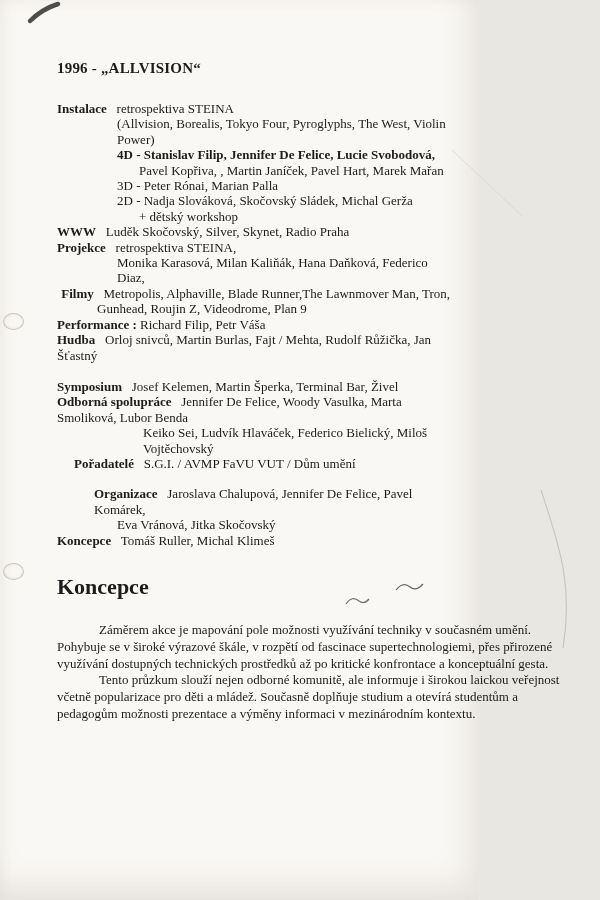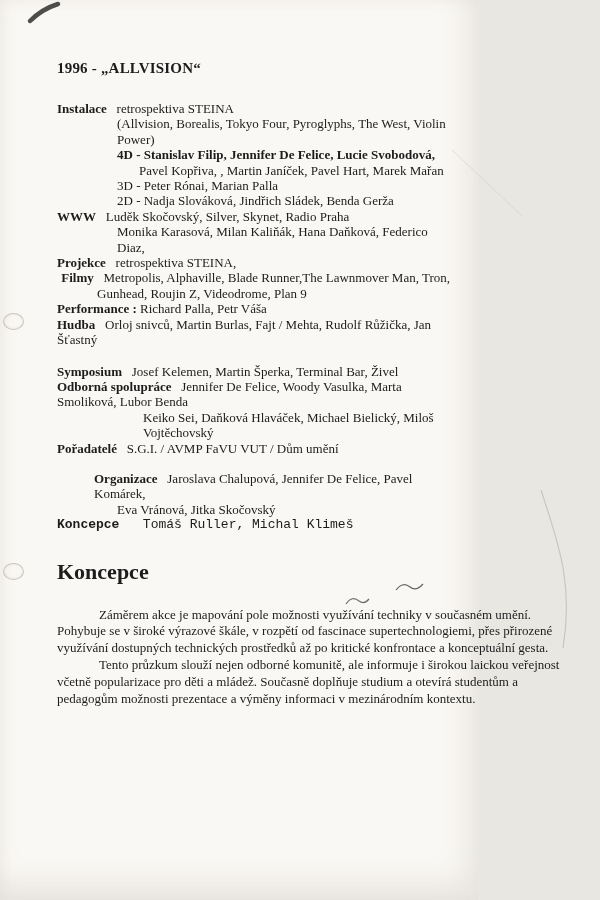--- a/index.html
+++ b/index.html
@@ -86,36 +86,37 @@
 <div class="page">
 
   <h1 class="doc-title">1996 - „ALLVISION“</h1>
 
   <div class="credits" id="credits">
       <div class="credit-line" style="padding-left: 0px;"><span class="b">Instalace</span><span>   retrospektiva STEINA</span></div>
       <div class="credit-line" style="padding-left: 60px;"><span>(Allvision, Borealis, Tokyo Four, Pyroglyphs, The West, Violin Power)</span></div>
       <div class="credit-line" style="padding-left: 60px; font-weight: bold;"><span>4D - Stanislav Filip, Jennifer De Felice, Lucie Svobodová,</span></div>
       <div class="credit-line" style="padding-left: 82px;"><span>Pavel Kopřiva, , Martin Janíček, Pavel Hart, Marek Mařan</span></div>
       <div class="credit-line" style="padding-left: 60px;"><span>3D - Peter Rónai, Marian Palla</span></div>
-      <div class="credit-line" style="padding-left: 60px;"><span>2D - Nadja Slováková, Jindřich Sládek, Benda Gerža</span></div>
+      <div class="credit-line" style="padding-left: 60px;"><span>2D - Nadja Slováková, Skočovský Sládek, Michal Gerža</span></div>
+      <div class="credit-line" style="padding-left: 82px;"><span>+ dětský workshop</span></div>
       <div class="credit-line" style="padding-left: 0px;"><span class="b">WWW</span><span>   Luděk Skočovský, Silver, Skynet, Radio Praha</span></div>
+      <div class="credit-line" style="padding-left: 0px;"><span class="b">Projekce</span><span>   retrospektiva STEINA,</span></div>
       <div class="credit-line" style="padding-left: 60px;"><span>Monika Karasová, Milan Kaliňák, Hana Daňková, Federico Diaz,</span></div>
-      <div class="credit-line" style="padding-left: 0px;"><span class="b">Projekce</span><span>   retrospektiva STEINA,</span></div>
       <div class="credit-line" style="padding-left: 0px; text-align: right;"><span class="b">Filmy</span><span>   Metropolis, Alphaville, Blade Runner,The Lawnmover Man, Tron,</span></div>
       <div class="credit-line" style="padding-left: 40px;"><span>Gunhead, Roujin Z, Videodrome, Plan 9</span></div>
-      <div class="credit-line" style="padding-left: 0px;"><span class="b">Performance :</span><span> Richard Palla, Petr Váša</span></div>
+      <div class="credit-line" style="padding-left: 0px;"><span class="b">Performance :</span><span> Richard Filip, Petr Váša</span></div>
       <div class="credit-line" style="padding-left: 0px;"><span class="b">Hudba</span><span>   Orloj snivců, Martin Burlas, Fajt / Mehta, Rudolf Růžička, Jan Šťastný</span></div>
       <div class="credit-line" style="padding-left: 0px; margin-top: 16px;"><span class="b">Symposium</span><span>   Josef Kelemen, Martin Šperka, Terminal Bar, Živel</span></div>
       <div class="credit-line" style="padding-left: 0px;"><span class="b">Odborná spolupráce</span><span>   Jennifer De Felice, Woody Vasulka, Marta Smoliková, Lubor Benda</span></div>
-      <div class="credit-line" style="padding-left: 86px;"><span>Keiko Sei, Daňková Hlaváček, Michael Bielický, Miloš Vojtěchovský</span></div>
-      <div class="credit-line" style="padding-left: 0px;"><span class="b">Pořadatelé</span><span>   S.G.I. / AVMP FaVU VUT / Dům umění</span></div>
+      <div class="credit-line" style="padding-left: 86px;"><span>Keiko Sei, Ludvík Hlaváček, Federico Bielický, Miloš Vojtěchovský</span></div>
+      <div class="credit-line" style="padding-left: 0px; margin-left: 17px;"><span class="b">Pořadatelé</span><span>   S.G.I. / AVMP FaVU VUT / Dům umění</span></div>
       <div class="credit-line blank" style="padding-left: 0px;"></div>
       <div class="credit-line" style="padding-left: 0px; margin-left: 37px;"><span class="b">Organizace</span><span>   Jaroslava Chalupová, Jennifer De Felice, Pavel Komárek,</span></div>
       <div class="credit-line" style="padding-left: 60px;"><span>Eva Vránová, Jitka Skočovský</span></div>
-      <div class="credit-line" style="padding-left: 0px; font-family: Liberation Mono, monospace;"><span class="b">Koncepce</span><span>   Tomáš Ruller, Michal Klimeš</span></div>
+      <div class="credit-line" style="padding-left: 0px;"><span class="b">Koncepce</span><span>   Tomáš Ruller, Michal Klimeš</span></div>
     </div>
 
   <h2 class="section-heading">Koncepce</h2>
 
   <div class="paragraphs" id="paragraphs">
       <p class="concept-para">Záměrem akce je mapování pole možnosti  využívání techniky v současném umění. Pohybuje se v široké výrazové škále, v rozpětí od fascinace supertechnologiemi, přes přirozené využívání dostupných technických prostředků až po kritické konfrontace a konceptuální gesta.</p>
       <p class="concept-para">Tento průzkum slouží nejen odborné komunitě, ale informuje i širokou laickou veřejnost včetně popularizace pro děti a mládež. Současně doplňuje studium a otevírá studentům a pedagogům možnosti prezentace a výměny informaci v mezinárodním kontextu.</p>
     </div>
 
   <div class="hole hole-1"></div>

